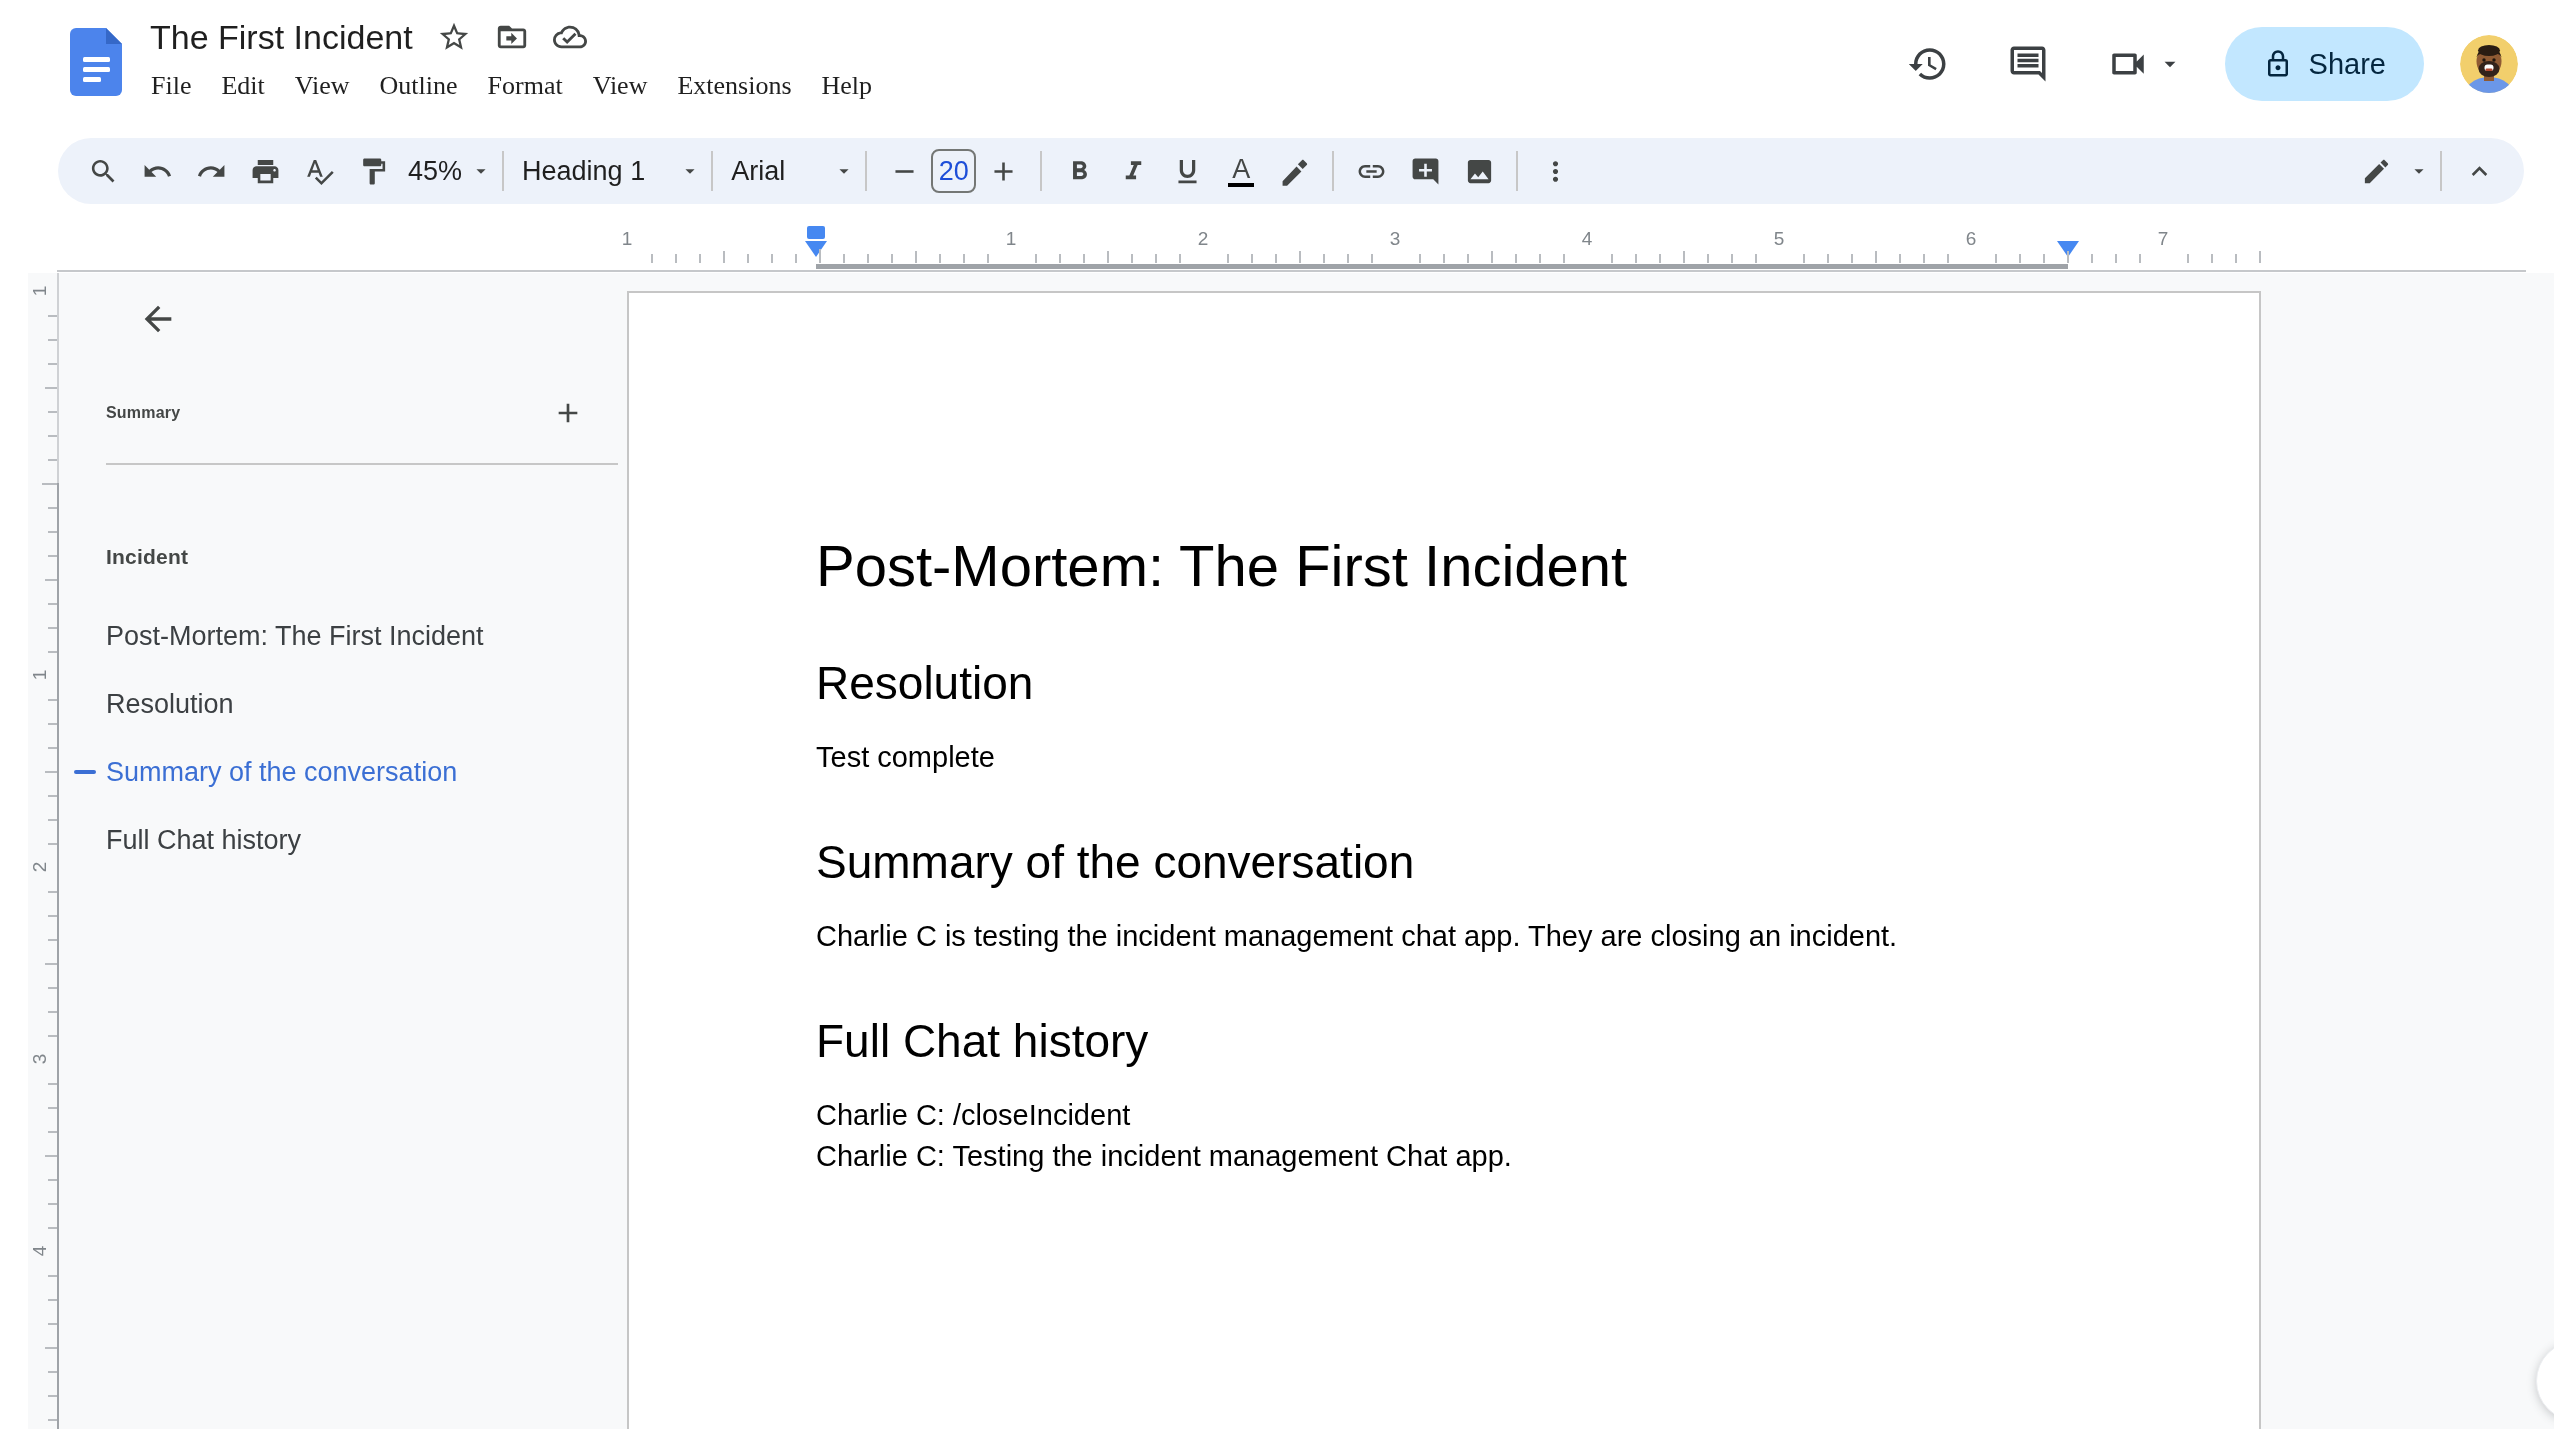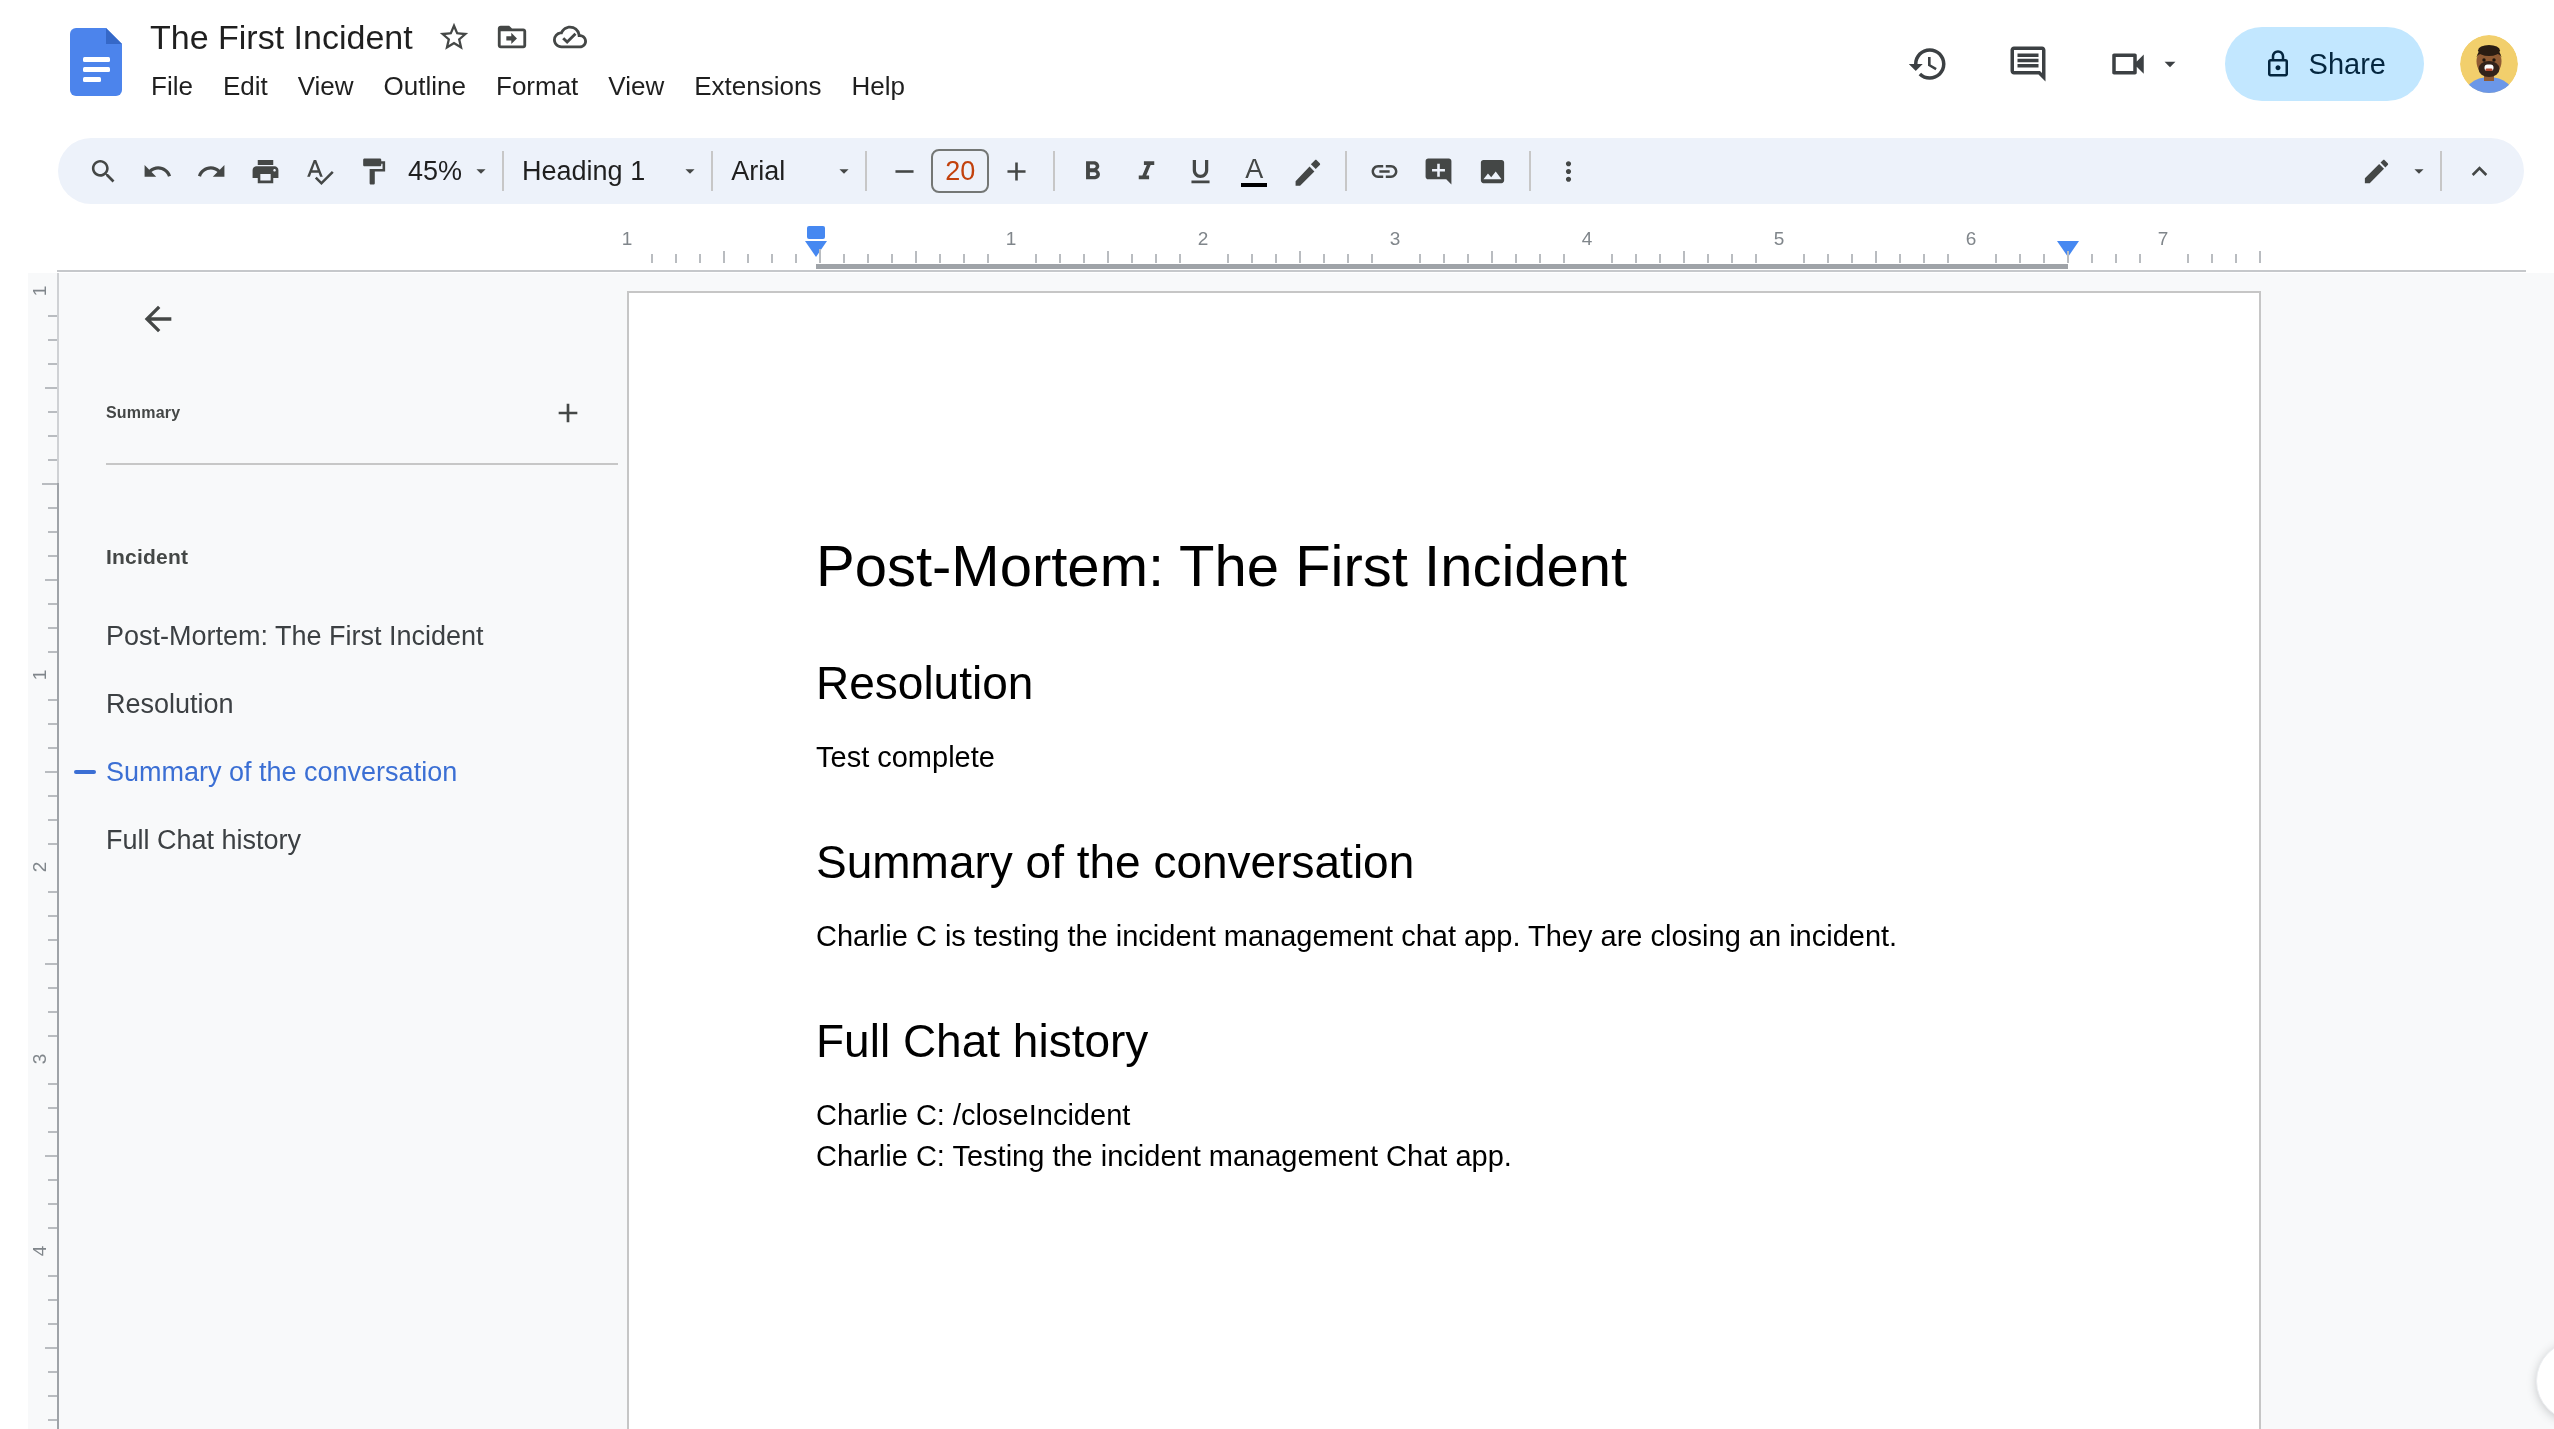--- a/index.html
+++ b/index.html
@@ -8,21 +8,21 @@
   .app { position:relative; width:2554px; height:1429px; background:#fff;padding-left:28px; }
 
   
   .header { position:relative; height:130px; background:#fff; }
   .docs-logo { position:absolute; left:42px; top:28px; width:52px; height:70px; cursor:pointer; }
   .header-center { position:absolute; left:122px; top:14px; }
   .title-row { display:flex; align-items:center; height:46px; gap:24px; }
   .doc-title { font-size:34px; color:#1f1f1f; white-space:nowrap; }
   .title-icon { width:34px; height:34px; color:#444746; cursor:pointer; }
   .title-icon svg { width:100%; height:100%; }
-  .menu-row { display:flex; align-items:center; height:48px; margin-top:2px; margin-left:-14px; }
+  .menu-row { display:flex; align-items:center; height:48px; margin-top:2px; margin-left:-14px;font-family:Liberation Serif, serif; }
   .menu-item { font-size:26px; color:#1f1f1f; padding:6px 15px; border-radius:8px; cursor:pointer; white-space:nowrap; }
   .header-right { position:absolute; right:36px; top:26px; height:76px; display:flex; align-items:center; }
   .hdr-icon { width:42px; height:42px; color:#3c4043; cursor:pointer; }
   .hdr-icon svg { width:100%; height:100%; }
   .hdr-gap { width:58px; }
   .cam-caret { width:26px; height:26px; color:#3c4043; margin-left:8px; cursor:pointer; }
   .cam-caret svg { width:100%; height:100%; }
   .share-btn { margin-left:42px; height:74px; padding:0 38px; border-radius:37px; background:#c2e7ff; border:none;
                display:flex; align-items:center; gap:16px; cursor:pointer; }
   .share-btn .lock { width:30px; height:30px; color:#04263f; }
@@ -34,22 +34,22 @@
   
   .toolbar { margin:8px 30px 0 30px; height:66px; background:#edf2fa; border-radius:33px;
              display:flex; align-items:center; padding:0 18px; }
   .tb-btn { height:54px; min-width:54px; border:none; background:transparent; border-radius:8px;
             display:flex; align-items:center; justify-content:center; color:#444746; cursor:pointer; flex:none; }
   .tb-btn svg { width:31px; height:31px; }
   .tb-text { font-size:27px; color:#1f1f1f; padding:0 8px; white-space:nowrap; }
   .tb-caret { width:22px; height:22px; color:#444746; }
   .tb-caret svg { width:100%; height:100%; }
   .tb-div { width:2px; height:40px; background:#c7c7c7; margin:0 10px; flex:none; }
-  .font-size-box { width:58px; height:44px; border:2px solid #747775; border-radius:8px; background:transparent;
-                   font-size:27px; color:#c2410c; text-align:center; font-family:"Liberation Sans",sans-serif; cursor:text; }
+  .font-size-box { width:45px; height:44px; border:2px solid #747775; border-radius:8px; background:transparent;
+                   font-size:27px; color:#1d4ed8; text-align:center; font-family:"Liberation Sans",sans-serif; cursor:text; }
   .tb-spacer { flex:1; }
   .color-a { position:relative; width:31px; height:31px; display:flex; flex-direction:column; align-items:center; }
   .color-a .a { font-size:27px; line-height:26px; color:#444746; font-weight:400; }
   .color-a .bar { width:26px; height:6px; background:#000; margin-top:1px; }
 
   
   .hruler { position:relative; height:60px; margin-top:9px; background:#fff; }
   .hruler .baseline { position:absolute; top:57px; left:29px; right:28px; height:2px; background:#c6c8cb; }
   .hruler .content-line { position:absolute; top:51px; height:5px; background:#9fa3a8; }
   .h-num { position:absolute; top:15px; font-size:19px; color:#80868b; transform:translateX(-50%); }

